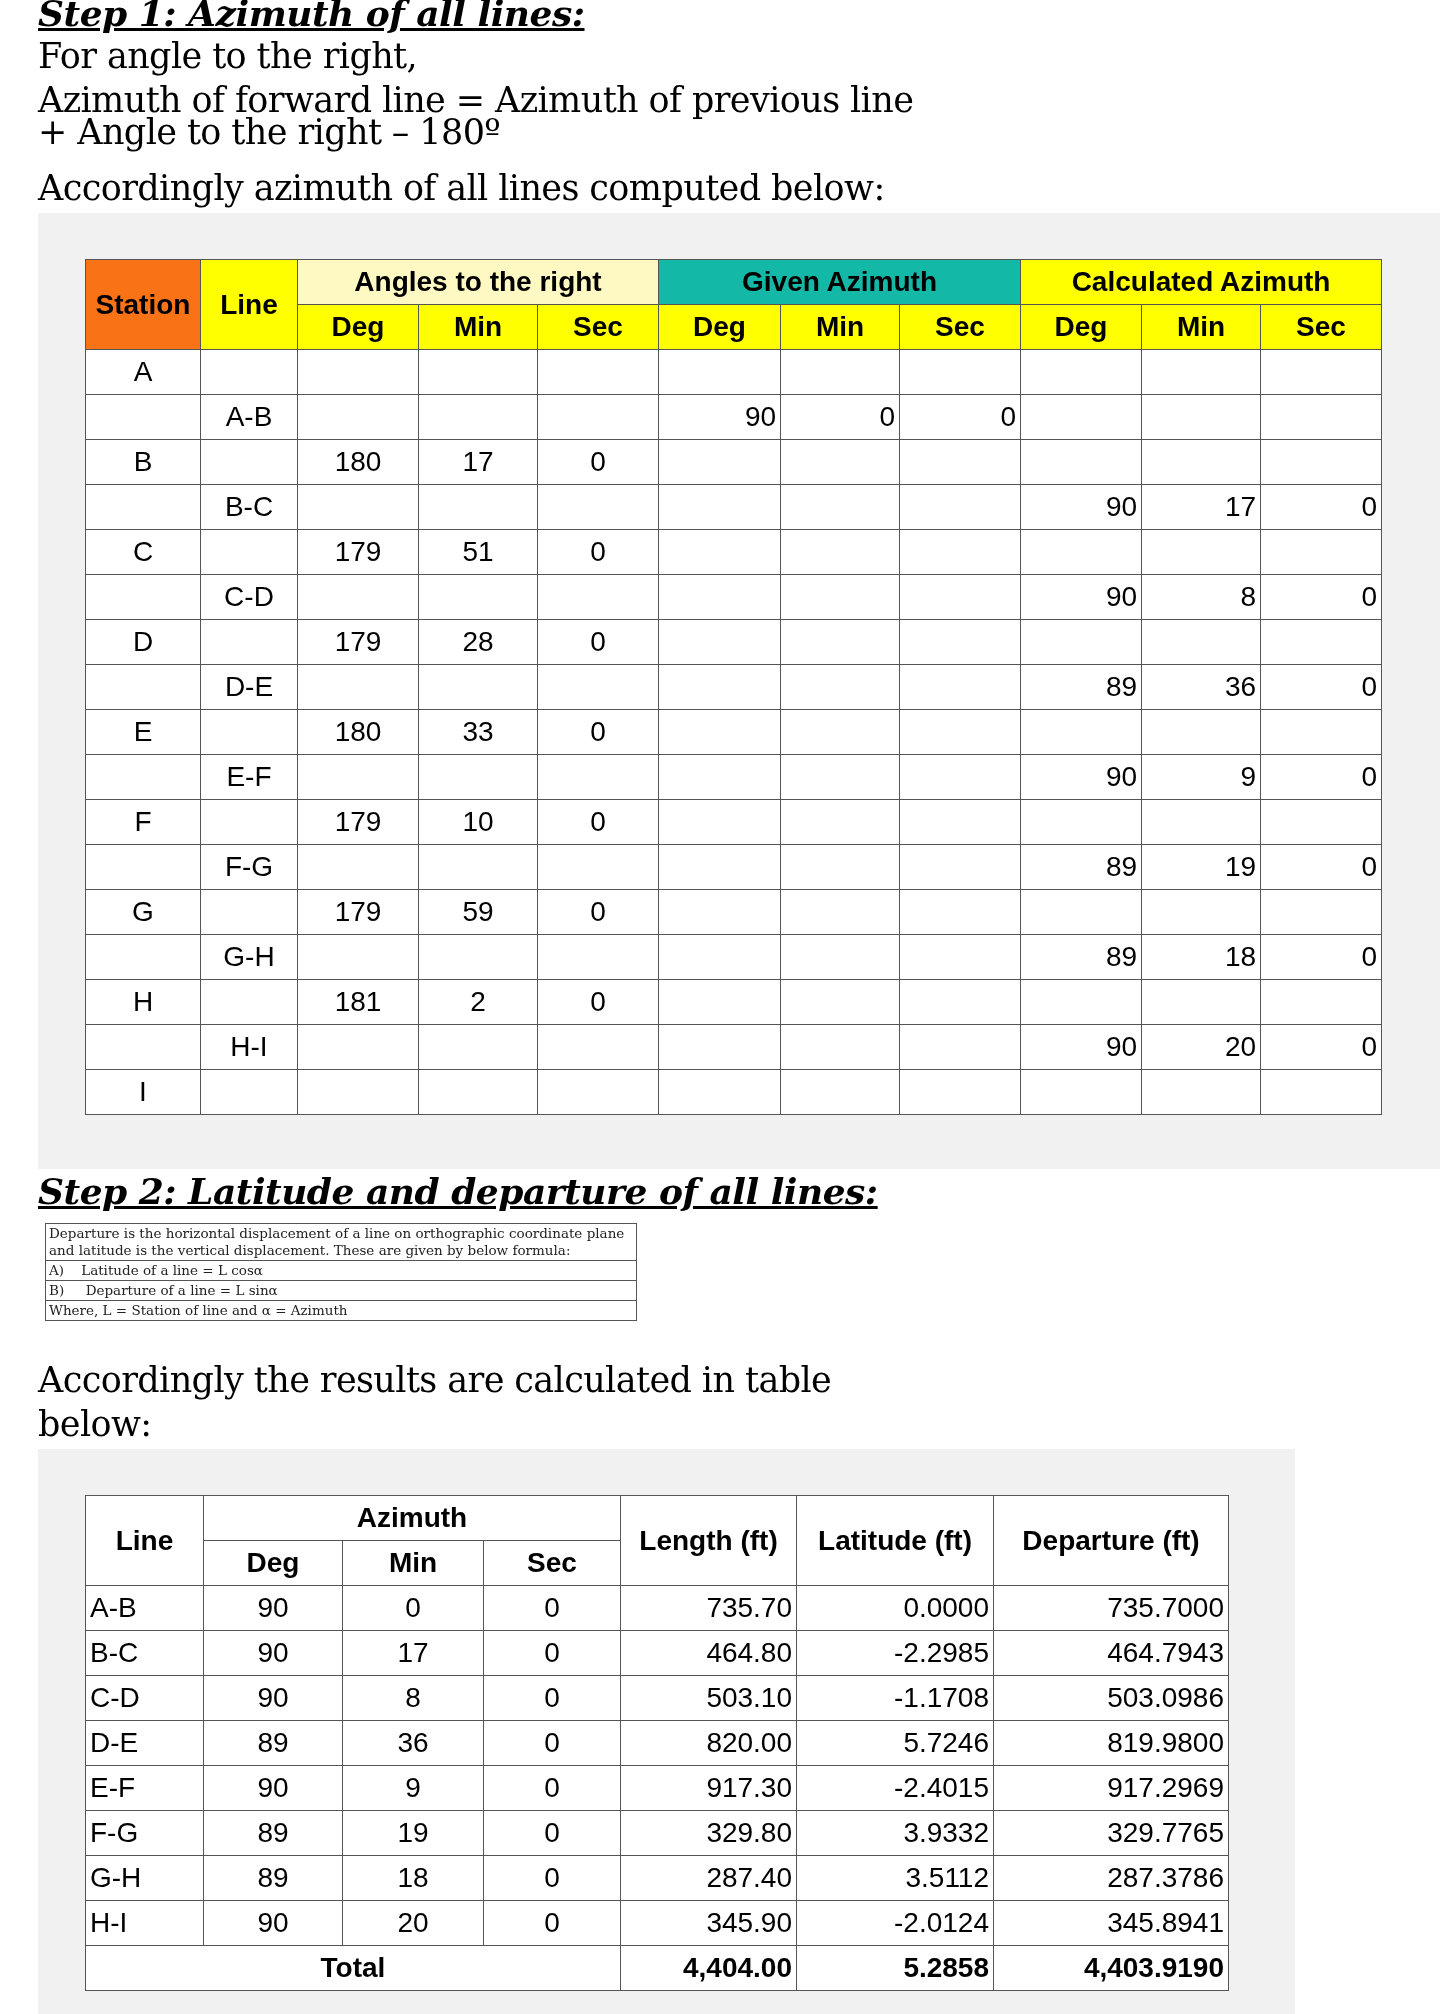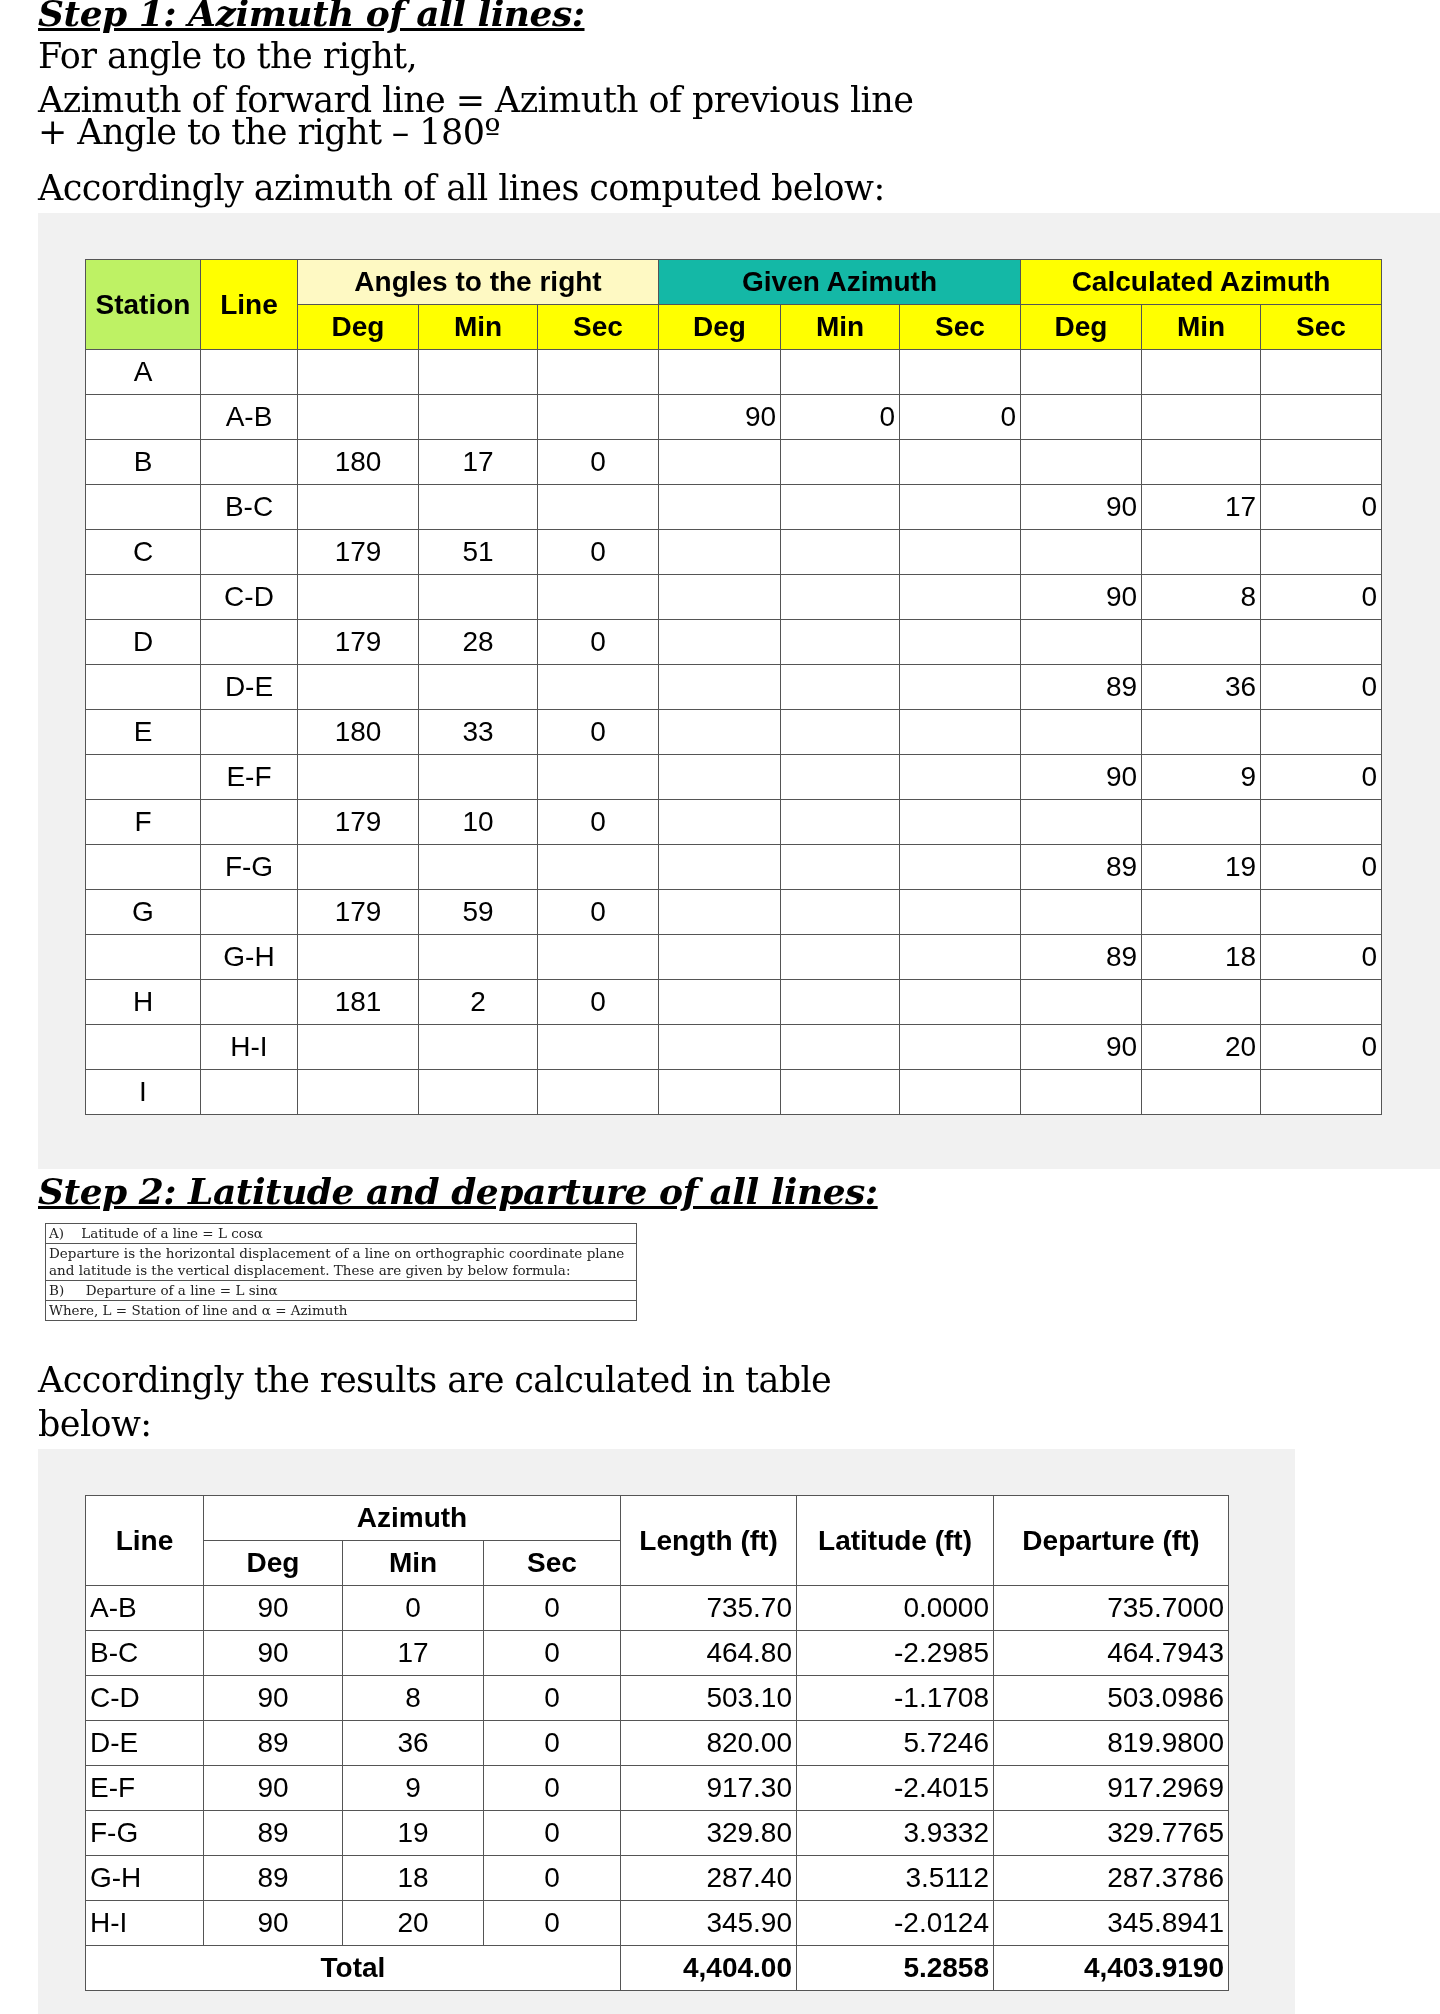--- a/index.html
+++ b/index.html
@@ -43,21 +43,21 @@
       <col style="width:121px">
     <col style="width:122px">
       <col style="width:119px">
       <col style="width:121px">
     <col style="width:121px">
       <col style="width:119px">
       <col style="width:121px">
   </colgroup>
   <thead>
     <tr>
-      <th rowspan="2" style="background: #bef264;">Station</th>
+      <th rowspan="2" style="background: #f97316;">Station</th>
       <th rowspan="2" style="background: rgb(255, 255, 0);">Line</th>
       <th colspan="3" style="background: #fef9c3;">Angles to the right</th>
       <th colspan="3" style="background: #14b8a6;">Given Azimuth</th>
       <th colspan="3" style="background: rgb(255, 255, 0);">Calculated Azimuth</th>
     </tr>
     <tr>
       <th style="background: rgb(255, 255, 0);">Deg</th>
       <th style="background: rgb(255, 255, 0);">Min</th>
       <th style="background: rgb(255, 255, 0);">Sec</th>
       <th style="background: rgb(255, 255, 0);">Deg</th>
@@ -289,22 +289,22 @@
         <td class="r"></td>
         <td class="r"></td>
         <td class="r"></td>
       </tr>
     </tbody>
 </table>
 
 <div class="abs h-step" style="left:38px; top:1170px;">Step 2: Latitude and departure of all lines:</div>
 
 <div class="formula">
+  <div>Departure is the horizontal displacement of a line on orthographic coordinate plane and latitude is the vertical displacement. These are given by below formula:</div>
   <div>A)&nbsp;&nbsp;&nbsp; Latitude of a line = L cosα</div>
-  <div>Departure is the horizontal displacement of a line on orthographic coordinate plane and latitude is the vertical displacement. These are given by below formula:</div>
   <div>B)&nbsp;&nbsp;&nbsp;&nbsp; Departure of a line = L sinα</div>
   <div>Where, L = Station of line and α = Azimuth</div>
 </div>
 
 <div class="abs line" style="left:38px; top:1360px;">Accordingly the results are calculated in table</div>
 <div class="abs line" style="left:38px; top:1404px;">below:</div>
 
 <div class="abs panel" style="left:38px; top:1449px; width:1257px; height:565px;"></div>
 
 <table class="grid t2" style="left:85px; top:1495px; width:1143px;">

